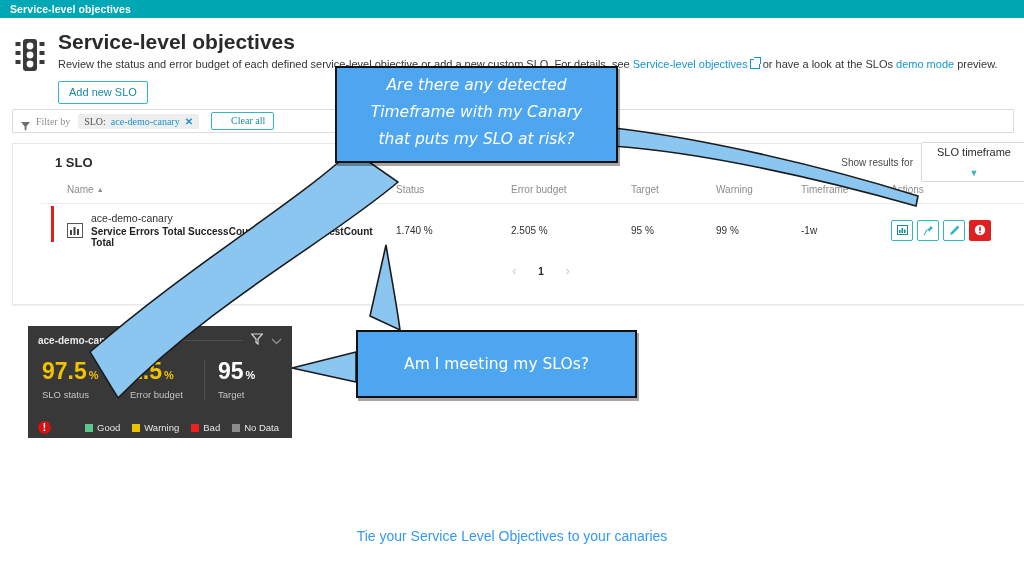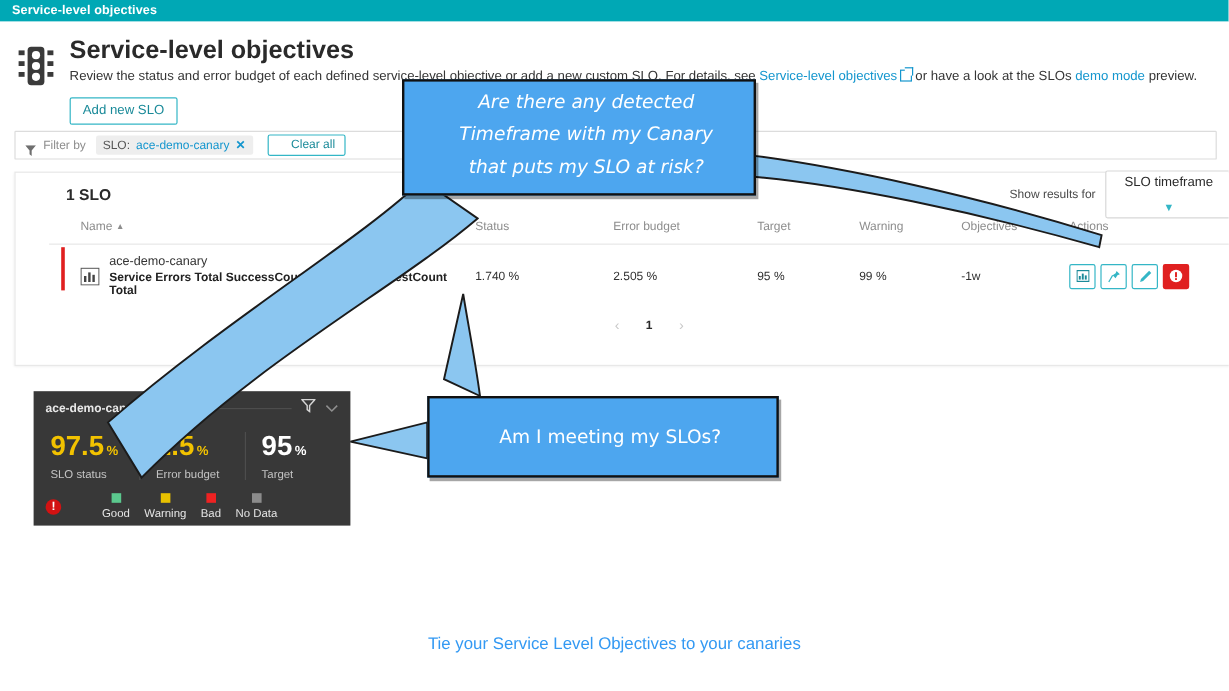--- a/index.html
+++ b/index.html
@@ -78,20 +78,21 @@
   }
 
   
   .filterbar {
     position: absolute; left: 12px; top: 91px;
     width: 1000px; height: 22px;
     border: 1px solid #dcdcdc;
     background: #ffffff;
     display: flex; align-items: center;
     border-radius: 1px;
+    font-family: Liberation Serif, serif;
   }
   .funnel-sm {
     margin-left: 8px; margin-right: 6px;
     width: 9px; height: 9px;
   }
   .filter-label { font-size: 10px; color: #8d8d8d; }
   .filter-chip {
     margin-left: 8px;
     background: #eeeeee;
     border-radius: 2px;
@@ -213,34 +214,33 @@
     display: flex; align-items: center; padding-left: 10px; gap: 8px;
   }
   .err-dot {
     width: 13px; height: 13px; border-radius: 50%;
     background: #d31212; color: #fff;
     font-size: 10px; font-weight: bold;
     display: flex; align-items: center; justify-content: center;
     flex: none;
   }
   .legend-items { display: flex; gap: 12px; margin-left: 26px; }
-  .lg { display: flex; align-items: center; gap: 4px; font-size: 9.5px; color: #e6e6e6; flex-direction: column; }
+  .lg { display: flex; align-items: center; gap: 4px; font-size: 9.5px; color: #e6e6e6; }
   .sw { width: 8px; height: 8px; display: inline-block; }
 
   
   .anno { position: absolute; left: 0; top: 0; width: 1024px; height: 576px; pointer-events: none; }
   .bubble {
     position: absolute;
     background: #4da6ef;
     color: #ffffff;
     font-family: "DejaVu Sans", sans-serif;
     text-align: center;
     border: 2px solid #111;
     box-shadow: 2px 3px 0 rgba(0,0,0,.35);
-    padding-left: 12px;
   }
   .bubble .line { display: block; }
   #bubble1 {
     left: 335px; top: 66px; width: 279px; height: 89px;
     font-size: 15.5px; line-height: 27px; padding-top: 4px;
     font-style: italic;
   }
   #bubble2 {
     left: 356px; top: 330px; width: 277px; height: 64px;
     font-size: 15.5px; line-height: 64px;
@@ -323,21 +323,21 @@
             <col style="width:90px">
             <col style="width:*">
         </colgroup>
         <thead>
           <tr>
             <th><span>Name</span><span class="sort-caret">▲</span></th>
             <th>Status</th>
             <th>Error budget</th>
             <th>Target</th>
             <th>Warning</th>
-            <th>Objectives</th>
+            <th>Timeframe</th>
             <th>Actions</th>
           </tr>
         </thead>
         <tbody>
           <tr>
             <td class="name-cell">
               <span class="red-bar"></span>
               <span class="name-inner">
                 <span class="chart-glyph">
                   <svg width="16" height="15" viewBox="0 0 16 15">

